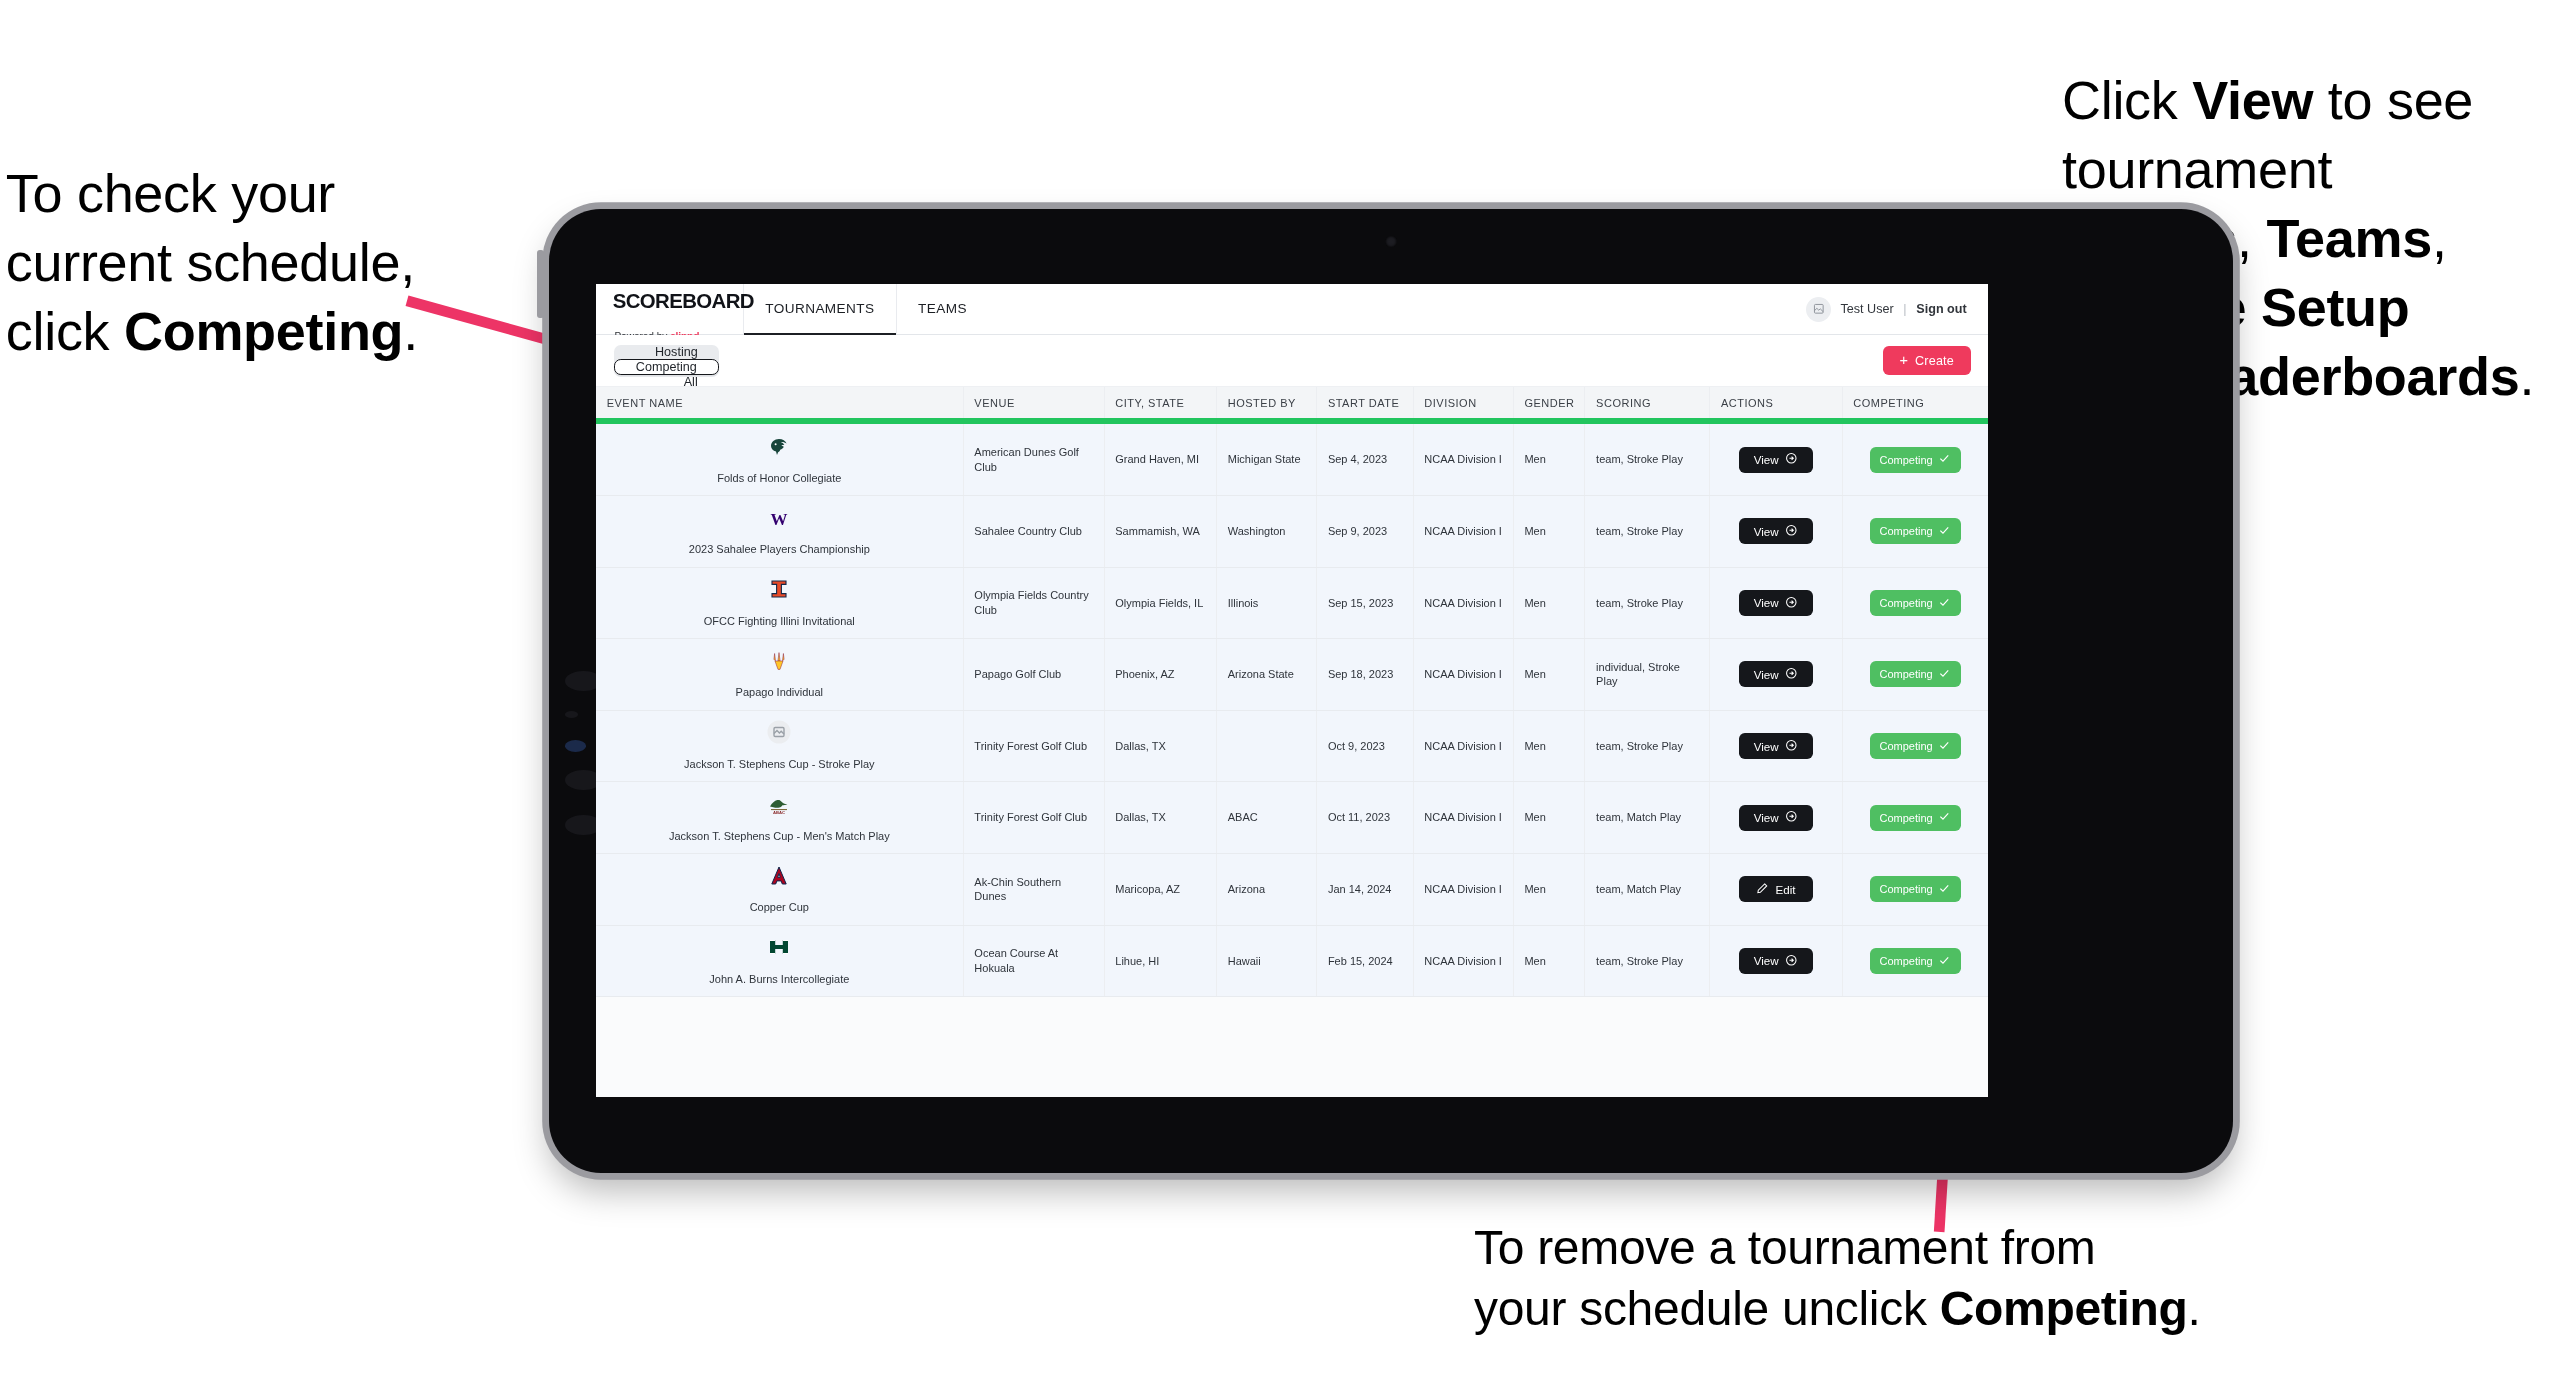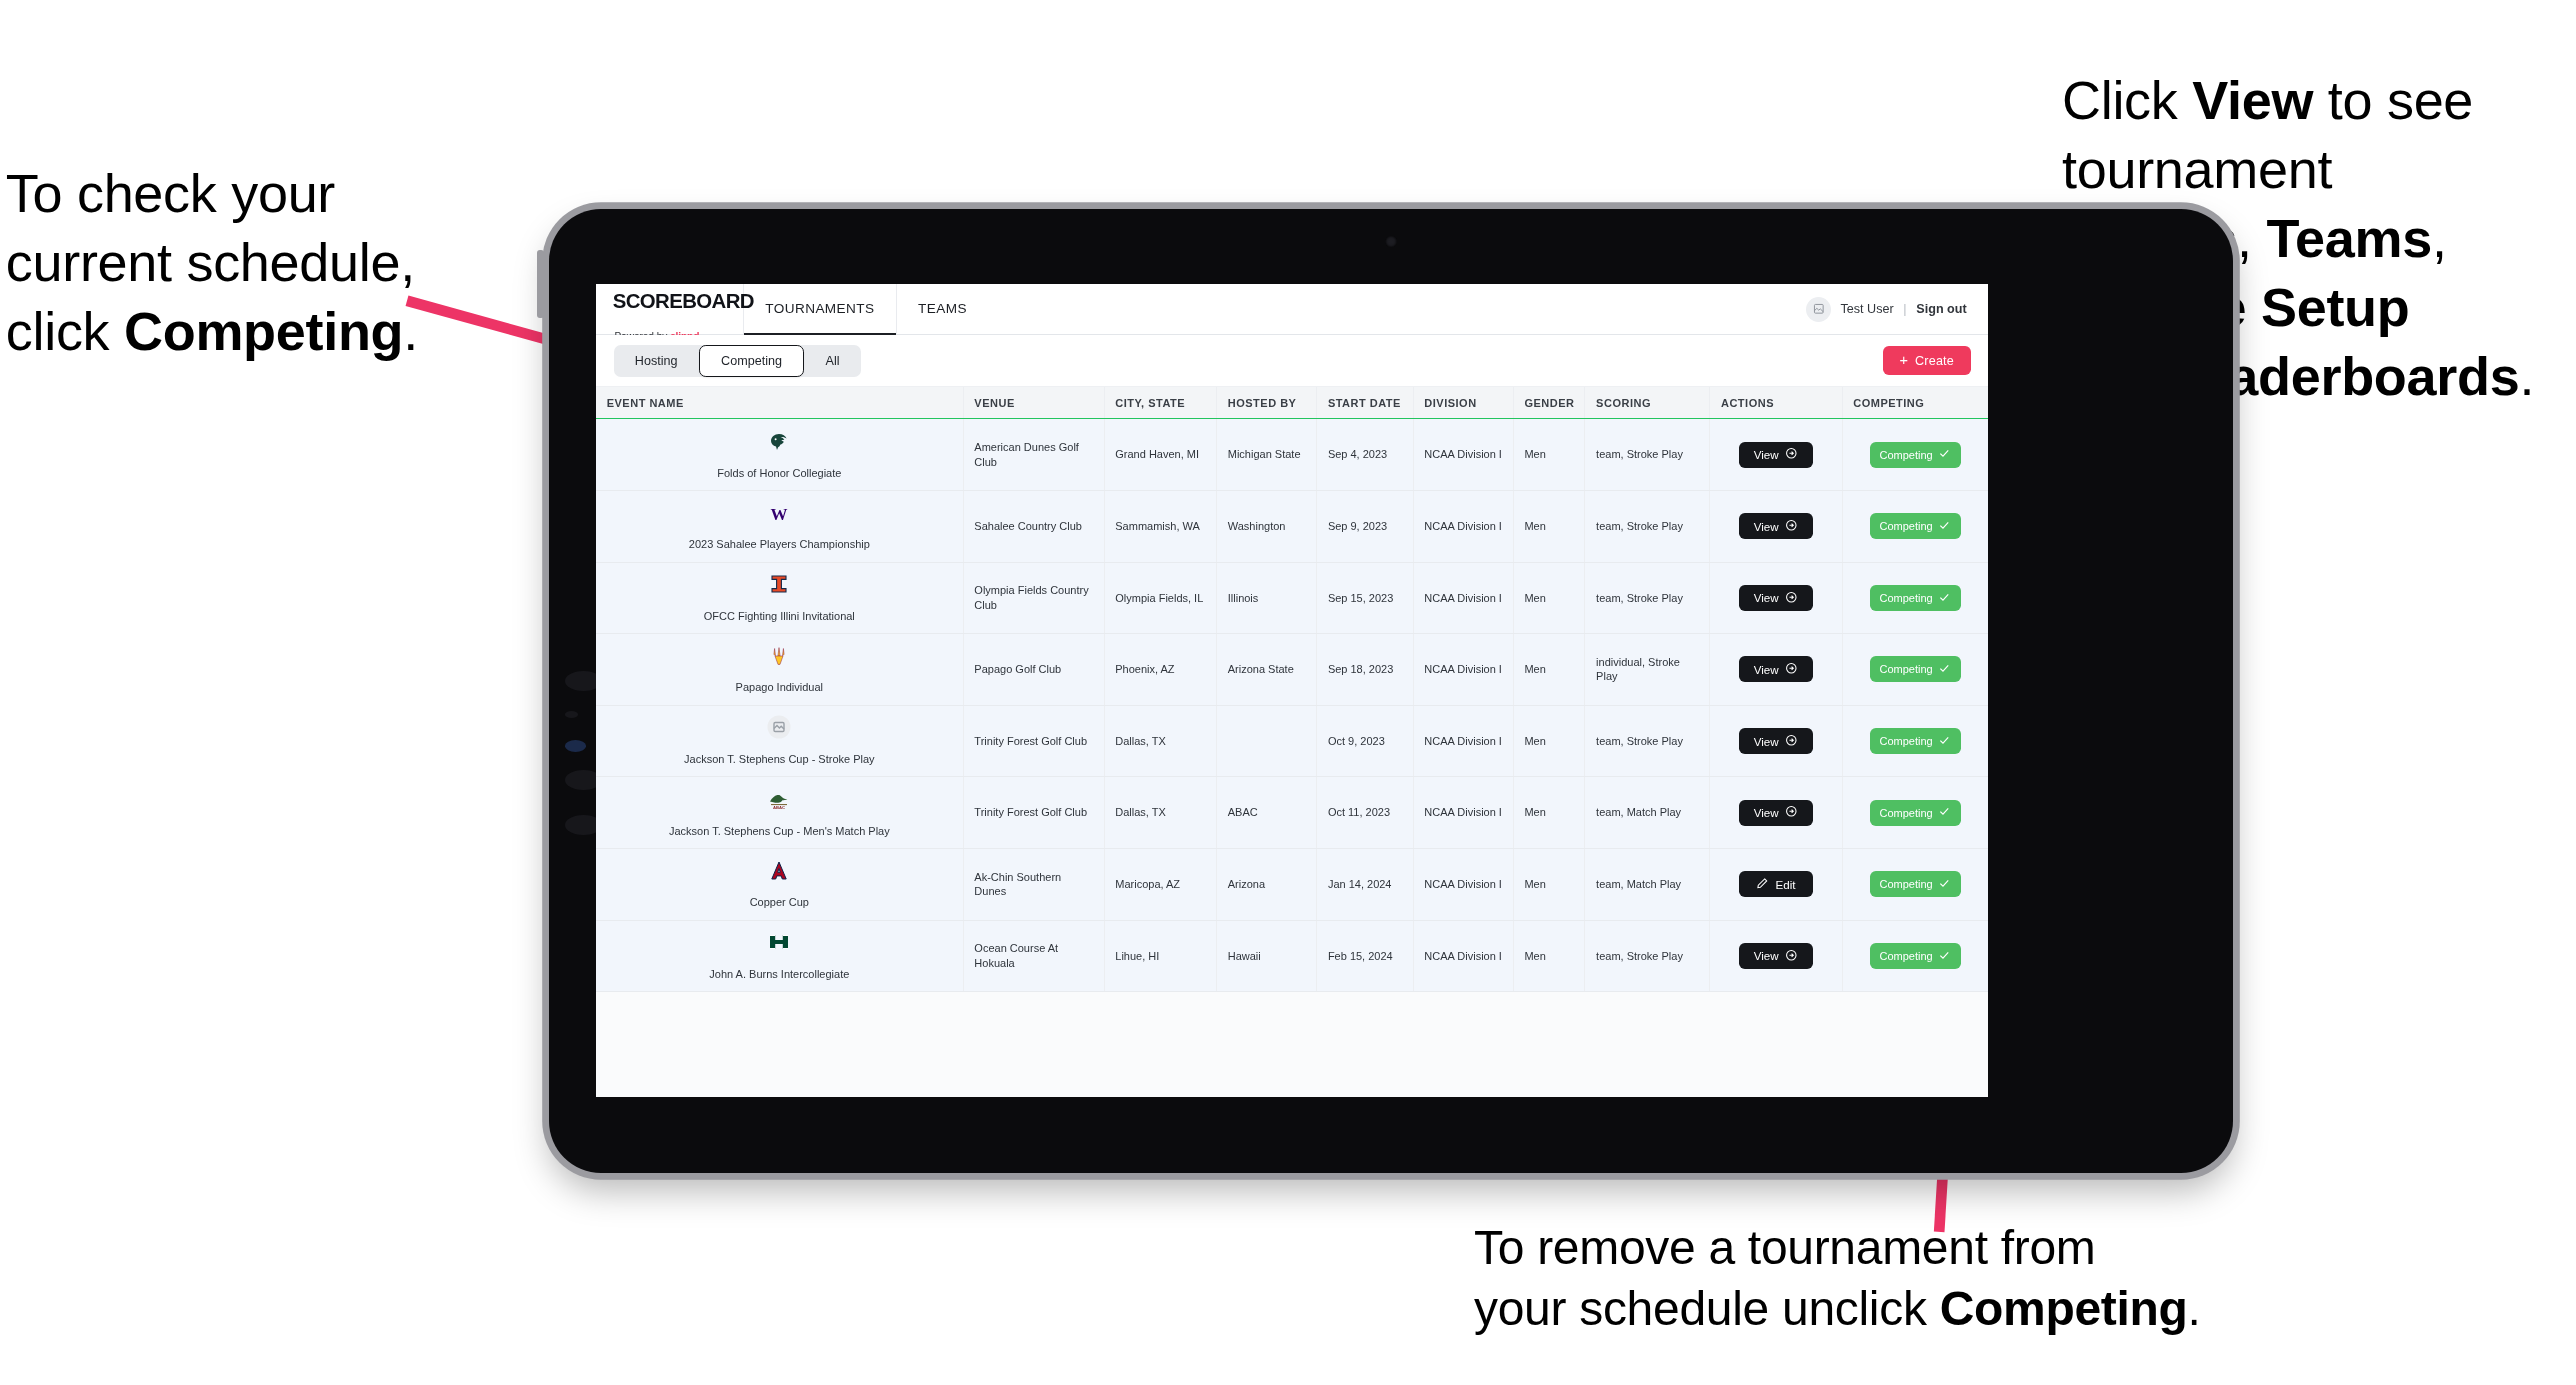--- a/index.html
+++ b/index.html
@@ -97,21 +97,21 @@
   #userzone .sep { color:#b9bdc3; }
   #userzone a { color:#31353b; text-decoration:none; cursor:pointer;font-weight:bold; }
 
   
   #filterbar {
     height: 52px; background:#fff; display:flex; align-items:center;
     padding: 0 17.5px; position:relative; border-bottom: 1px solid #eef0f3;
   }
   #segmented {
     display:flex; align-items:flex-end; background:#e9ebee;
-    border-radius: 6.8px; height: 32px; padding: 0; position:relative;
+    border-radius: 6.8px; height: 32px; padding: 0; position:relative;flex-direction:column;
   }
   .seg {
     height: 32px; display:flex; align-items:center; justify-content:center;
     font-size: 12.6px; color:#1f2329; padding: 0 21.3px; cursor:pointer;
     border-radius: 6.8px;
   }
   .seg.active {
     background:#fff; border:1.6px solid #15171b; font-weight:400;
     box-shadow: 0 1px 1.9px rgba(0,0,0,.06);
   }
@@ -121,24 +121,24 @@
     font-size: 12.6px; font-family:"Liberation Sans", sans-serif;
     display:flex; align-items:center; gap:6.8px; cursor:pointer;
     letter-spacing:0.2px;
   }
   #create-btn .plus { font-size: 14.5px; line-height:1; }
 
   
   #tablewrap { background:#fff; }
   table { width:100%; border-collapse: collapse; table-layout: fixed; }
   thead th {
-    background:#f3f5f7; color:#3a3f46; font-weight:700;
+    background:#f3f5f7; color:#3a3f46; font-weight:400;
     font-size: 11px; letter-spacing: 0.5px;
     text-align:left; padding: 9.7px 10.7px; height: 29px;
-    border-bottom:1px solid #22c55e; border-right:1px solid #eceef1;
+    border-bottom:6px solid #22c55e; border-right:1px solid #eceef1;
     white-space: nowrap;
   }
   thead th:last-child { border-right:none; }
   tbody td {
     font-size: 11px; color:#2f343b; padding: 9.7px 10.7px;
     border-bottom:1px solid #e8ebef; border-right:1px solid #eceef1;
     vertical-align: middle; line-height: 1.33;
   }
   tbody td:last-child { border-right:none; }
   tbody tr { background:#f2f6fc; height: 48px; }

